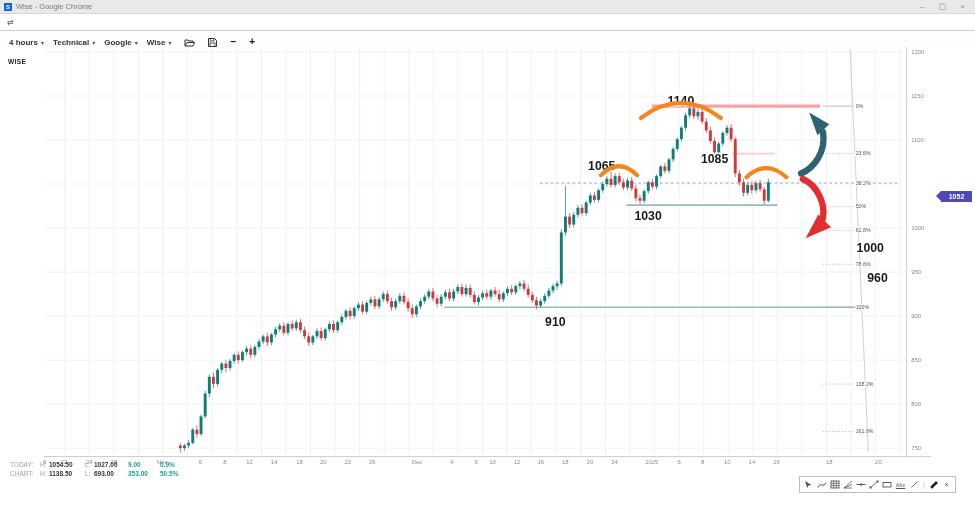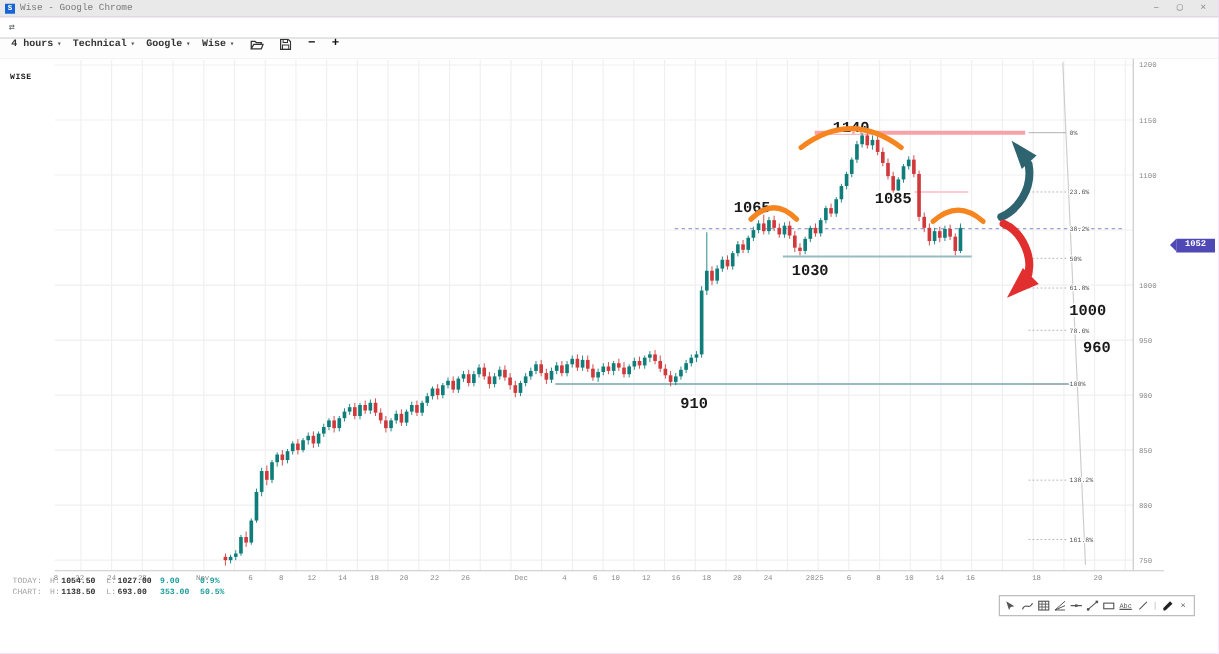--- a/index.html
+++ b/index.html
@@ -1,29 +1,29 @@
 <!DOCTYPE html>
 <html><head>
 <meta charset="utf-8">
 <style>
   html,body{margin:0;padding:0;background:#fff;font-family:"Liberation Sans",sans-serif;}
-  .page{position:relative;width:975px;height:523px;overflow:hidden;background:#f0abfc;font-family:Liberation Mono, monospace;}
+  .page{position:relative;width:975px;height:523px;overflow:hidden;background:#f97316;}
 
   
   .titlebar{position:absolute;left:0;top:0;width:975px;height:13px;background:#e9e9e9;border-bottom:1px solid #d8d8d8;display:flex;align-items:center;}
   .favicon{width:8px;height:8px;background:#1565d8;color:#fff;font-size:6px;font-weight:bold;line-height:8px;text-align:center;margin:0 4px 0 4px;}
   .win-title{font-size:7.5px;color:#7a7a7a;flex:1;}
   .win-controls{display:flex;gap:14px;margin-right:10px;color:#8a8a8a;font-size:8px;}
   .win-controls span{cursor:default;line-height:12px;}
 
   .urlbar{position:absolute;left:0;top:14px;width:975px;height:16px;background:#fff;border-bottom:1px solid #d0d0d0;display:flex;align-items:center;}
   .url-icon{font-size:8px;color:#5f6368;margin:0 6px 0 7px;}
   .url-text{font-size:7.5px;color:#222;}
 
-  .toolbar{position:absolute;left:0;top:31px;width:975px;height:16px;background:#fdfdfd;border-bottom:1px solid #cfcfcf;display:flex;align-items:flex-start;}
+  .toolbar{position:absolute;left:0;top:31px;width:975px;height:16px;background:#fdfdfd;border-bottom:1px solid #cfcfcf;display:flex;align-items:flex-end;}
   .dd{display:flex;align-items:center;margin-left:9px;cursor:pointer;}
   .dd .lbl{font-size:8px;font-weight:bold;color:#333;}
   .dd .caret{font-size:6px;color:#555;margin-left:3px;}
   .tb-icon{margin-left:13px;display:flex;align-items:center;cursor:pointer;}
   .tb-glyph{font-size:10px;font-weight:bold;color:#111;line-height:10px;}
 
   
   .chart-wrap{position:absolute;left:0;top:47px;width:975px;height:476px;background:#fff;}
   .symbol{position:absolute;left:8px;top:11px;font-size:6.5px;font-weight:bold;color:#222;letter-spacing:.4px;}
 

